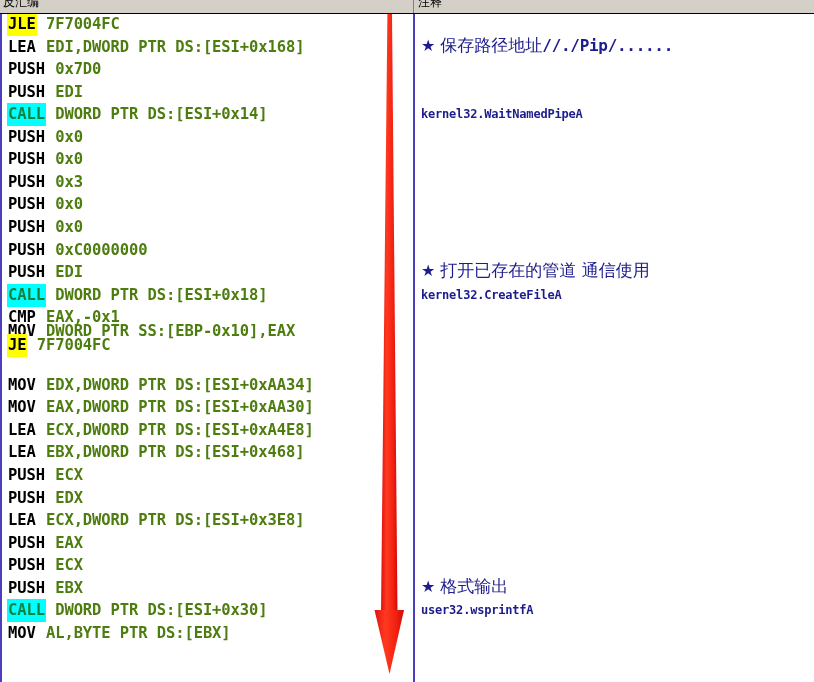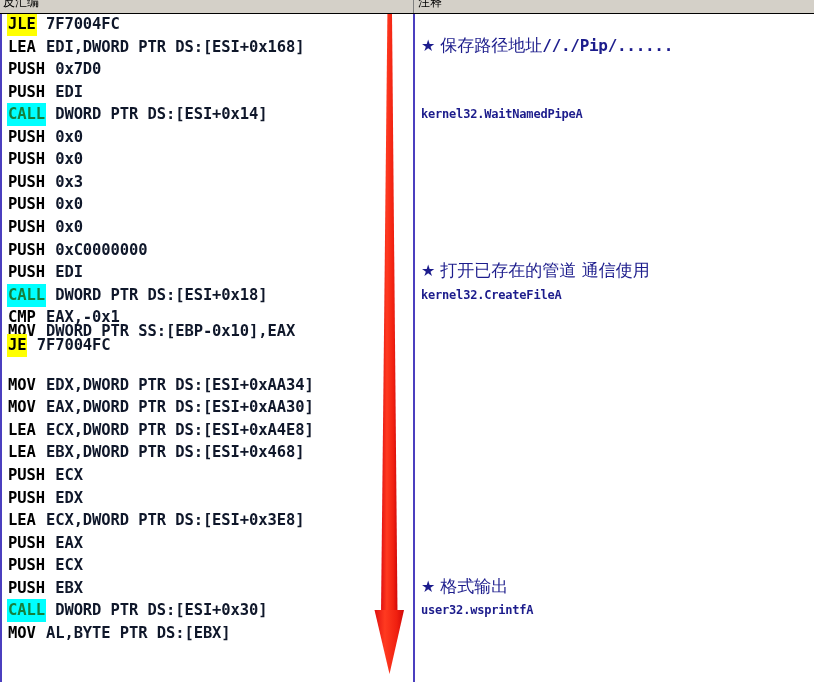--- a/index.html
+++ b/index.html
@@ -104,21 +104,21 @@
   }
   .mnem.hl-jump {
     background: #ffff00;
     color: #000000;
   }
   .mnem.hl-call {
     background: #00ffff;
     color: #15803d;
   }
   .code-row .ops {
-    color: #0f172a;
+    color: #4d7c0f;
   }
   .gutter {
     display: inline-block;
     width: 5px;
   }
 
   
   .note-block {
     position: absolute;
     left: 6px;

